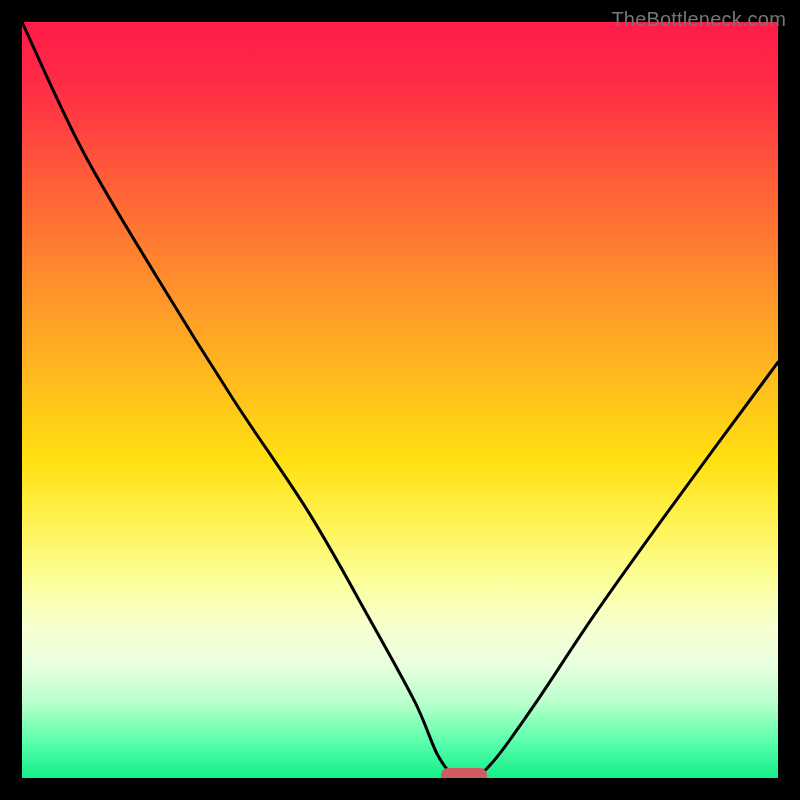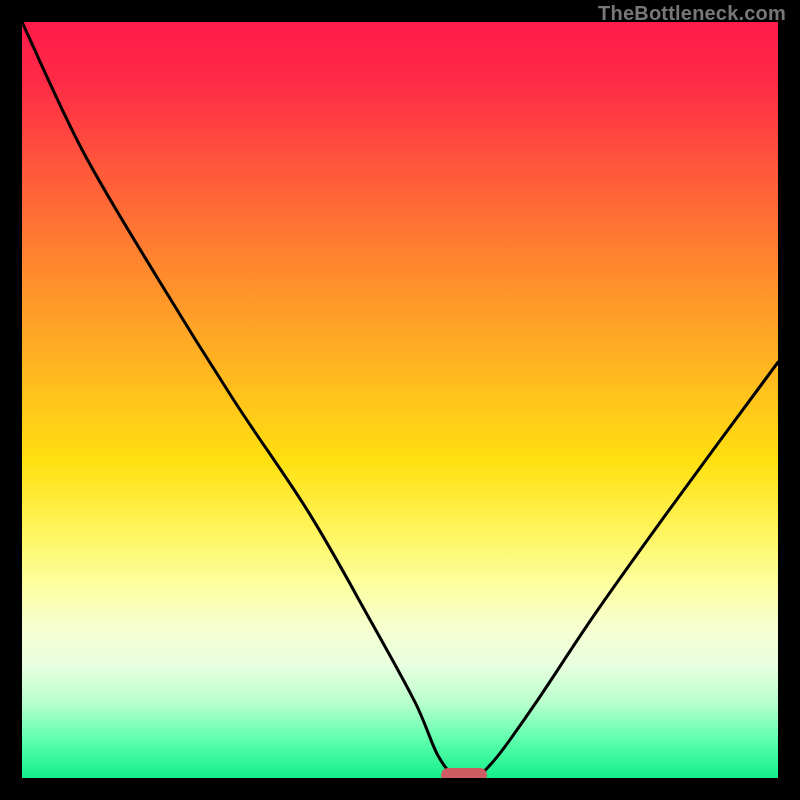--- a/index.html
+++ b/index.html
@@ -12,25 +12,25 @@
     font-family: Arial, Helvetica, sans-serif;
   }
   .outer {
     position: relative;
     width: 800px;
     height: 800px;
     background: #000;
   }
   .watermark {
     position: absolute;
-    top: 2px;
+    top: 8px;
     right: 14px;
     color: #777;
     font-size: 20px;
-    font-weight: 700;
+    font-weight: 400;
     letter-spacing: 0.2px;
     z-index: 20;
     user-select: none;
   }
   .plot {
     position: absolute;
     left: 22px;
     top: 22px;
     width: 756px;
     height: 756px;

